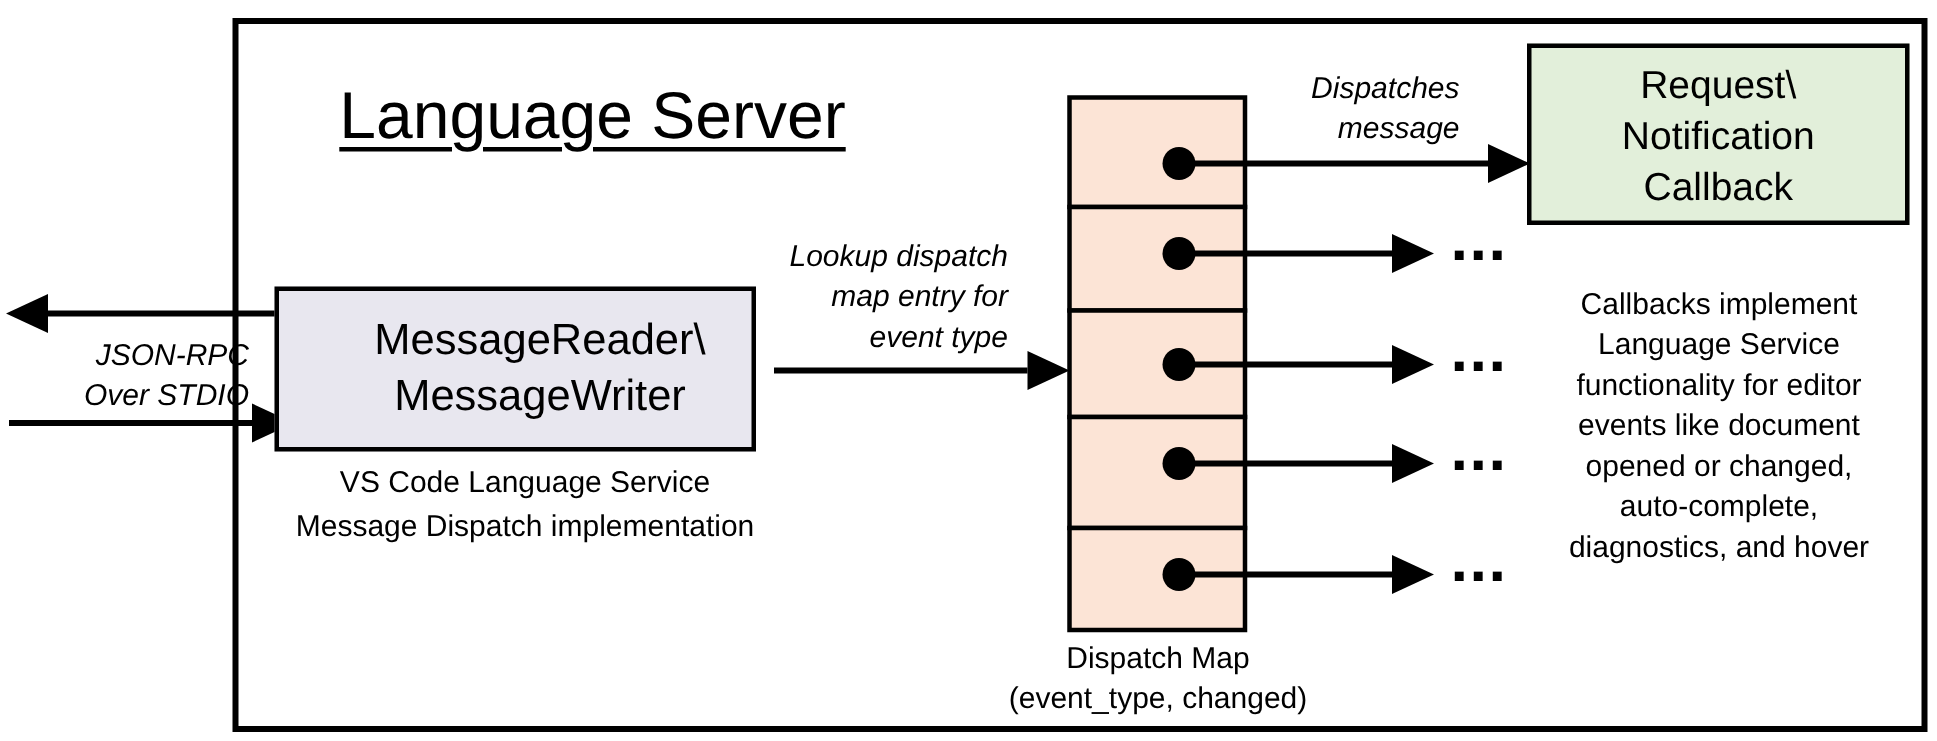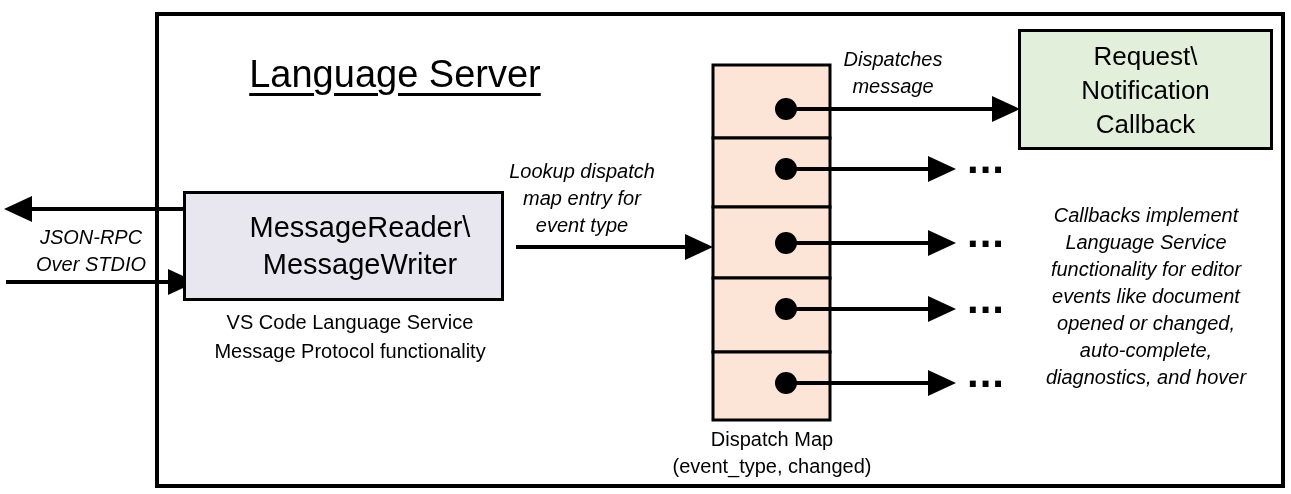--- a/index.html
+++ b/index.html
@@ -1,30 +1,30 @@
 <!DOCTYPE html>
 <html><head>
 <meta charset="utf-8">
 <style>
   html,body{margin:0;padding:0;background:#fff;}
   #stage{position:relative;width:1291px;height:494px;background:#fff;
          font-family:"Liberation Sans",sans-serif;color:#000;overflow:hidden;}
   #stage .abs{position:absolute;}
   .outer-box{left:155px;top:12px;width:1130px;height:476px;border:4px solid #000;box-sizing:border-box;}
-  .title{left:225px;top:53px;width:340px;text-align:center;font-size:38px;
+  .title{left:225px;top:53px;width:340px;text-align:center;font-size:44px;
          text-decoration:underline;text-decoration-thickness:3px;text-underline-offset:6px;}
   .node{display:flex;align-items:center;justify-content:center;border:3px solid #000;box-sizing:border-box;}
   .node span{white-space:pre-line;text-align:center;display:block;}
   .msg-box{left:183px;top:191px;width:321px;height:110px;font-size:29px;line-height:37px;padding-left:33px;}
   .cb-box{left:1018px;top:29px;width:255px;height:121px;font-size:26px;line-height:34px;}
   .cap{white-space:pre-line;text-align:center;font-size:20px;line-height:27px;}
   .msg-caption{left:170px;top:308px;width:360px;line-height:29px;}
-  .cb-caption{left:1011px;top:202px;width:270px;font-style:italic;}
+  .cb-caption{left:1011px;top:190px;width:270px;}
   .dm-caption{left:652px;top:426px;width:240px;}
-  .ann{white-space:pre-line;text-align:center;font-style:italic;font-size:20px;line-height:27px;}
+  .ann{white-space:pre-line;text-align:right;font-style:italic;font-size:20px;line-height:27px;}
   .io-label{left:16px;top:224px;width:150px;font-style:italic;}
   .lookup-label{left:492px;top:158px;width:180px;}
   .dispatches-label{left:813px;top:46px;width:160px;}
   svg.wires{left:0;top:0;pointer-events:none;}
   .wire{stroke:#000;stroke-width:4;}
   .head{fill:#000;stroke:none;}
   .cell{stroke:#000;stroke-width:3;}
   .dot{fill:#000;}
   .ellipsis-text{font-family:"Liberation Sans",sans-serif;font-weight:bold;font-size:42px;letter-spacing:1px;}
 </style>
@@ -92,21 +92,21 @@
     <text class="ellipsis-text" x="986" y="247" text-anchor="middle">...</text>
     <text class="ellipsis-text" x="986" y="313" text-anchor="middle">...</text>
     <text class="ellipsis-text" x="986" y="387" text-anchor="middle">...</text>
   </svg>
 
   <div class="abs node msg-box" style="background-color: rgb(232, 231, 239);">
     <span>MessageReader\
 MessageWriter</span>
   </div>
   <div class="abs cap msg-caption">VS Code Language Service
-Message Protocol functionality</div>
+Message Dispatch implementation</div>
 
   <div class="abs ann io-label">JSON-RPC
 Over STDIO</div>
 
   <div class="abs ann lookup-label">Lookup dispatch
 map entry for
 event type</div>
 
   <div class="abs ann dispatches-label">Dispatches
 message</div>

